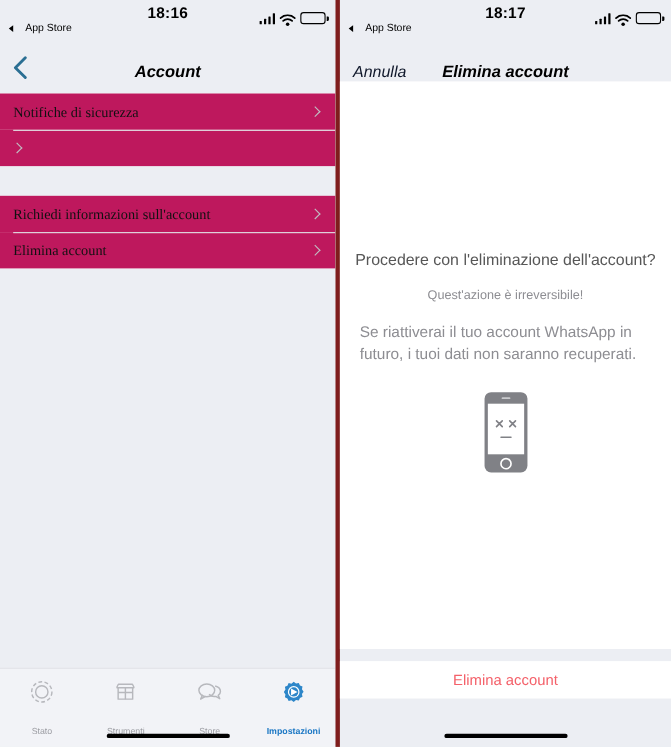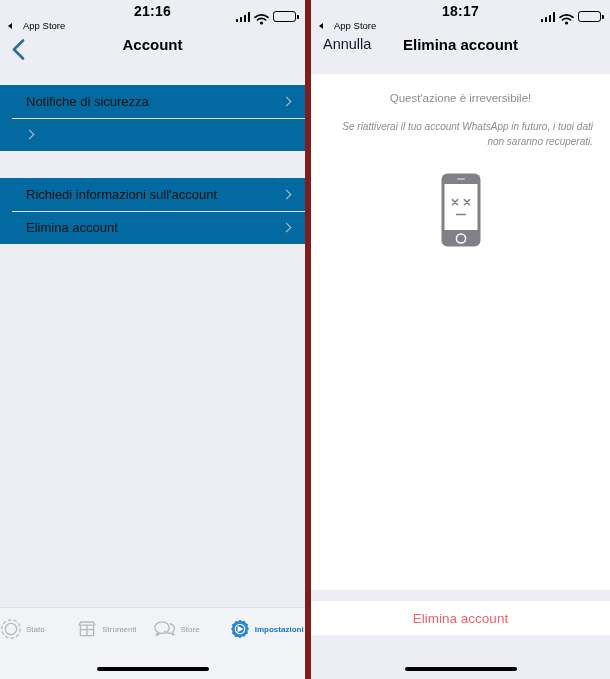--- a/index.html
+++ b/index.html
@@ -8,21 +8,21 @@
     font-family: "Liberation Sans", sans-serif;
     background: #eceef3;
     overflow: hidden;
   }
   .screens { display: flex; width: 610px; height: 679px; }
   .screen {
     width: 305px; height: 679px;
     position: relative;
     background: #eceef3;
   }
-  .screen.right { border-left: 6px solid #7f1d1d; }
+  .screen.right { border-left: 4px solid #7f1d1d; }
 
   
   .statusbar {
     height: 36px; position: relative;
   }
   .sb-time {
     position: absolute; left: 0; right: 0; top: 3px;
     text-align: center;
     font-size: 14px; font-weight: bold; color: #000;
     letter-spacing: .2px;
@@ -55,21 +55,21 @@
   }
   .batt::after {
     content:""; position: absolute; right: -3.5px; top: 3.2px;
     width: 2px; height: 4px; background: #000; border-radius: 0 1px 1px 0;
   }
   .batt-fill { height: 100%; width: 45%; background: #000; border-radius: 1px; }
 
   
   .navbar {
     height: 38px; position: relative;
-    display: flex; align-items: flex-start;
+    display: flex; align-items: flex-end; font-style: italic;
   }
   .nav-title {
     position: absolute; left: 0; right: 0; text-align: center;
     font-size: 15px; font-weight: bold; color: #000;
   }
   .nav-back-chev {
     position: relative; z-index: 2;
     margin-left: 7px; width: 22px; height: 26px;
     display: flex; align-items: center; justify-content: center;
     cursor: pointer;
@@ -77,23 +77,24 @@
   .nav-left-text {
     position: relative; z-index: 2;
     margin-left: 12px; font-size: 14.5px; color: #0f172a;
     cursor: pointer;
   }
 
   
   .list-group { background: #fff; }
   .row {
     height: 33px; display: flex; align-items: center;
-    padding: 0 11px 0 26px;
+    padding: 0 11px 0 12px;
     position: relative; cursor: pointer;
-    background: #0369a1;
+    background: #be185d;
+    font-family: Liberation Serif, serif;
   }
   .row + .row::before {
     content: ""; position: absolute; left: 12px; right: 0; top: 0;
     height: 1px; background: #e3e3e6;
   }
   .row-label { font-size: 13px; color: #111; flex: 1; }
   .chev {
     width: 7px; height: 7px;
     border-top: 1.4px solid #c0c0c4;
     border-right: 1.4px solid #c0c0c4;
@@ -104,22 +105,22 @@
   .list-top-gap { height: 11px; background: #eceef3; }
 
   
   .tabbar {
     position: absolute; left: 0; right: 0; bottom: 0;
     height: 72px; background: #f2f3f7;
     border-top: 1px solid #e0e1e6;
     display: flex; align-items: flex-start; padding-top: 9px;
   }
   .tab {
-    flex: 1; display: flex; flex-direction: row;
-    align-items: center; gap: 4px; cursor: pointer; text-align: right;
+    flex: 1; display: flex; flex-direction: column;
+    align-items: center; gap: 19px; cursor: pointer; text-align: right;
   }
   .tab-icon { height: 24px; display: flex; align-items: center; justify-content: center; }
   .tab-label { font-size: 8px; color: #9b9ca2; }
   .tab.active .tab-label { color: #1b77c4; font-weight: bold; }
 
   
   .home-ind {
     position: absolute; bottom: 8px; left: 50%;
     transform: translateX(-50%);
     width: 112px; height: 4.5px; border-radius: 3px; background: #000;
@@ -135,42 +136,42 @@
     margin-top: 155px;
     font-size: 14.5px; color: #575757; text-align: center;
     padding: 0 12px;
   }
   .sheet-warn {
     margin-top: 18px;
     font-size: 11.5px; color: #8d8d92; text-align: left;
   }
   .sheet-note {
     margin-top: 16px;
-    font-size: 10px; color: #8d8d92; text-align: right;
-    line-height: 1.45; width: 265px; font-style: italic;
+    font-size: 14px; color: #8d8d92; text-align: left;
+    line-height: 1.45; width: 265px;
   }
   .phone-wrap { margin-top: 24px; }
 
   .action-bar {
     position: absolute; left: 0; right: 0; bottom: 44px;
     height: 34px; background: #fff;
     display: flex; align-items: center; justify-content: center;
     cursor: pointer;
   }
   .action-label { font-size: 13.5px; color: #f4616a; }
 </style>
 </head>
 <body>
 
 <div class="screens">
 
   <div class="screen left">
 
     <div class="statusbar">
-      <div class="sb-time">21:16</div>
+      <div class="sb-time">18:16</div>
       <div class="sb-back">
         <span class="sb-tri"></span>
         <span>App Store</span>
       </div>
       <div class="sb-right">
         <span class="bars">
             <i></i>
             <i></i>
             <i></i>
             <i></i>
@@ -291,20 +292,21 @@
         <span class="batt"><span class="batt-fill"></span></span>
       </div>
     </div>
 
     <div class="navbar">
       <div class="nav-left-text">Annulla</div>
       <div class="nav-title">Elimina account</div>
     </div>
 
     <div class="sheet">
+      <div class="sheet-q">Procedere con l'eliminazione dell'account?</div>
       <div class="sheet-warn">Quest'azione è irreversibile!</div>
       <div class="sheet-note">Se riattiverai il tuo account WhatsApp in futuro, i tuoi dati non saranno recuperati.</div>
       <div class="phone-wrap">
         <svg width="40" height="74" viewBox="0 0 40 74">
           <rect x="0.5" y="0.5" width="39" height="73" rx="6" fill="#808186"></rect>
           <rect x="3.5" y="11" width="33" height="46" fill="#ffffff"></rect>
           <rect x="16" y="5.2" width="8" height="1.6" rx=".8" fill="#c9cacd"></rect>
           <circle cx="20" cy="65.5" r="4.6" fill="none" stroke="#ffffff" stroke-width="1.5"></circle>
           <g stroke="#808186" stroke-width="1.5" stroke-linecap="round">
             <path d="M11.4 26.6 16.6 31.8M16.6 26.6 11.4 31.8"></path>

